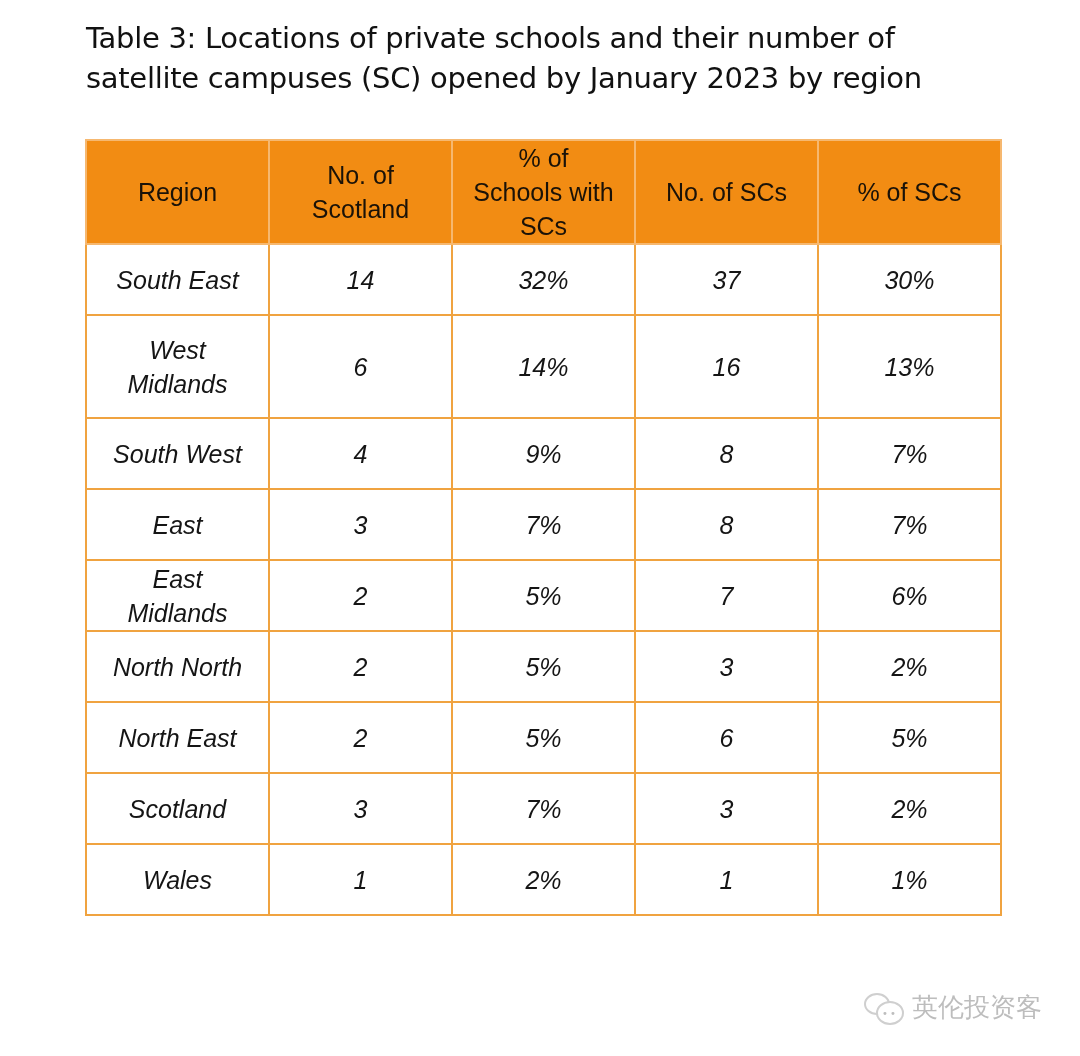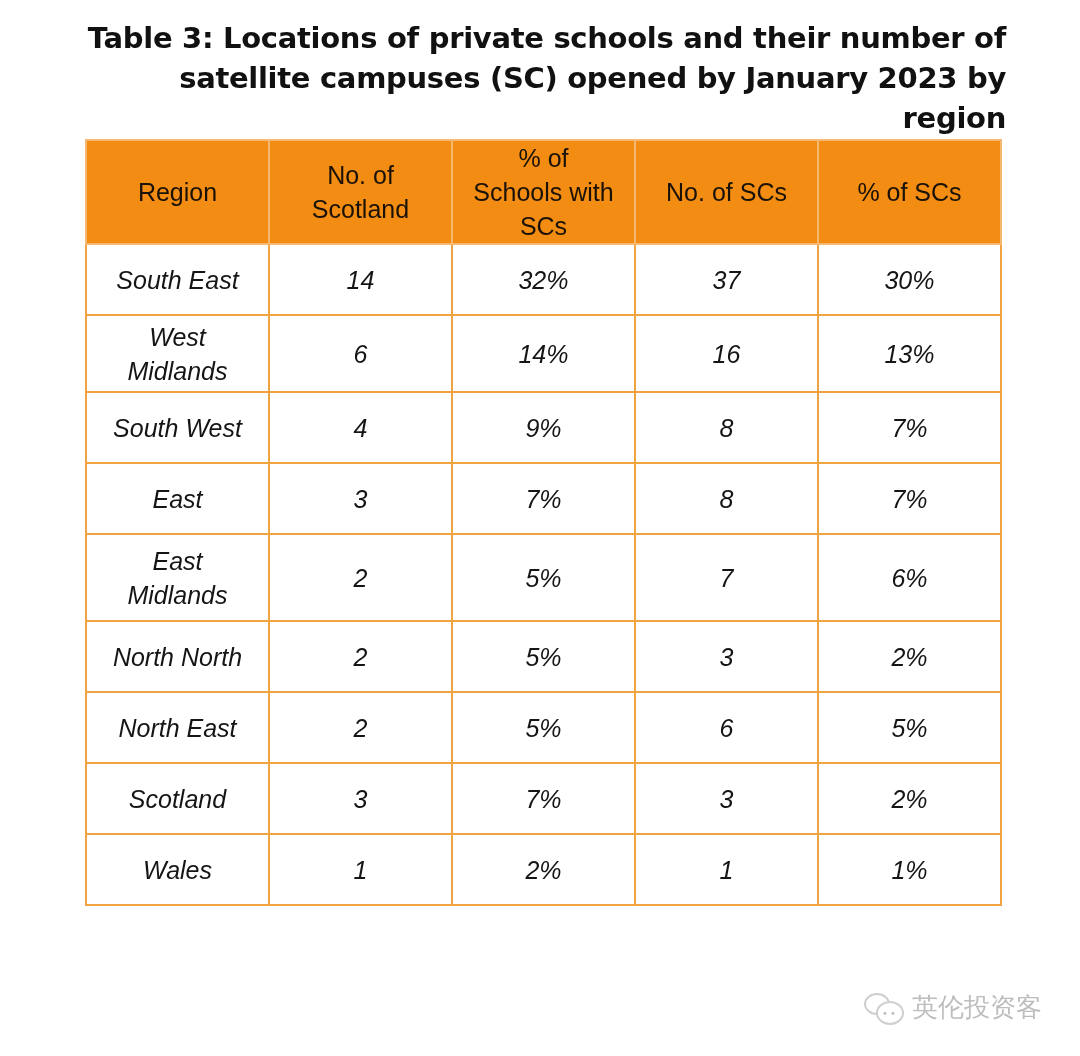--- a/index.html
+++ b/index.html
@@ -1,20 +1,20 @@
 <!DOCTYPE html>
 <html><head>
 <meta charset="utf-8">
 <style>
   html, body { margin: 0; padding: 0; background: #ffffff; }
   body { width: 1080px; height: 1056px; position: relative; overflow: hidden;
          font-family: "Liberation Sans", "DejaVu Sans", sans-serif; color: #111; }
   .title { position: absolute; left: 86px; top: 18px; width: 920px;
-           font-family: "DejaVu Sans", sans-serif; font-weight: bold;
-           font-size: 29px; line-height: 40px; letter-spacing: -0.3px; color: #111; text-align: right; }
+           font-family: "DejaVu Sans", sans-serif; font-weight: normal;
+           font-size: 29px; line-height: 40px; letter-spacing: -0.3px; color: #111; }
   table.data { position: absolute; left: 85px; top: 139px; width: 917px;
                border-collapse: collapse; table-layout: fixed; }
   table.data th, table.data td { border: 2px solid #F0A340; text-align: center;
                vertical-align: middle; font-size: 25px; line-height: 34px; padding: 0 0; }
   table.data th { background: #F28C13; color: #1a1208; font-weight: normal; height: 102px; }
   table.data th { border-color: #F6B870; }
   table.data td { height: 69px; color: #151515; font-style: italic; }
   .watermark { position: absolute; left: 862px; top: 990px; display: flex; align-items: center;
                color: #bdbdbd; font-size: 26px; font-family: "DejaVu Sans", sans-serif; }
   .wm-icon { width: 44px; height: 34px; position: relative; margin-right: 6px; }
@@ -41,42 +41,42 @@
   </thead>
   <tbody>
     <tr>
       <td>South East</td>
       <td>14</td>
       <td>32%</td>
       <td>37</td>
       <td>30%</td>
     </tr>
     <tr>
-      <td style="padding:3px 30px">West Midlands</td>
+      <td style="padding:16px 30px">West Midlands</td>
       <td>6</td>
       <td>14%</td>
       <td>16</td>
       <td>13%</td>
     </tr>
     <tr>
       <td>South West</td>
       <td>4</td>
       <td>9%</td>
       <td>8</td>
       <td>7%</td>
     </tr>
     <tr>
       <td>East</td>
       <td>3</td>
       <td>7%</td>
       <td>8</td>
       <td>7%</td>
     </tr>
     <tr>
-      <td style="padding:8px 30px">East Midlands</td>
+      <td style="padding:0 30px">East Midlands</td>
       <td>2</td>
       <td>5%</td>
       <td>7</td>
       <td>6%</td>
     </tr>
     <tr>
       <td>North North</td>
       <td>2</td>
       <td>5%</td>
       <td>3</td>

